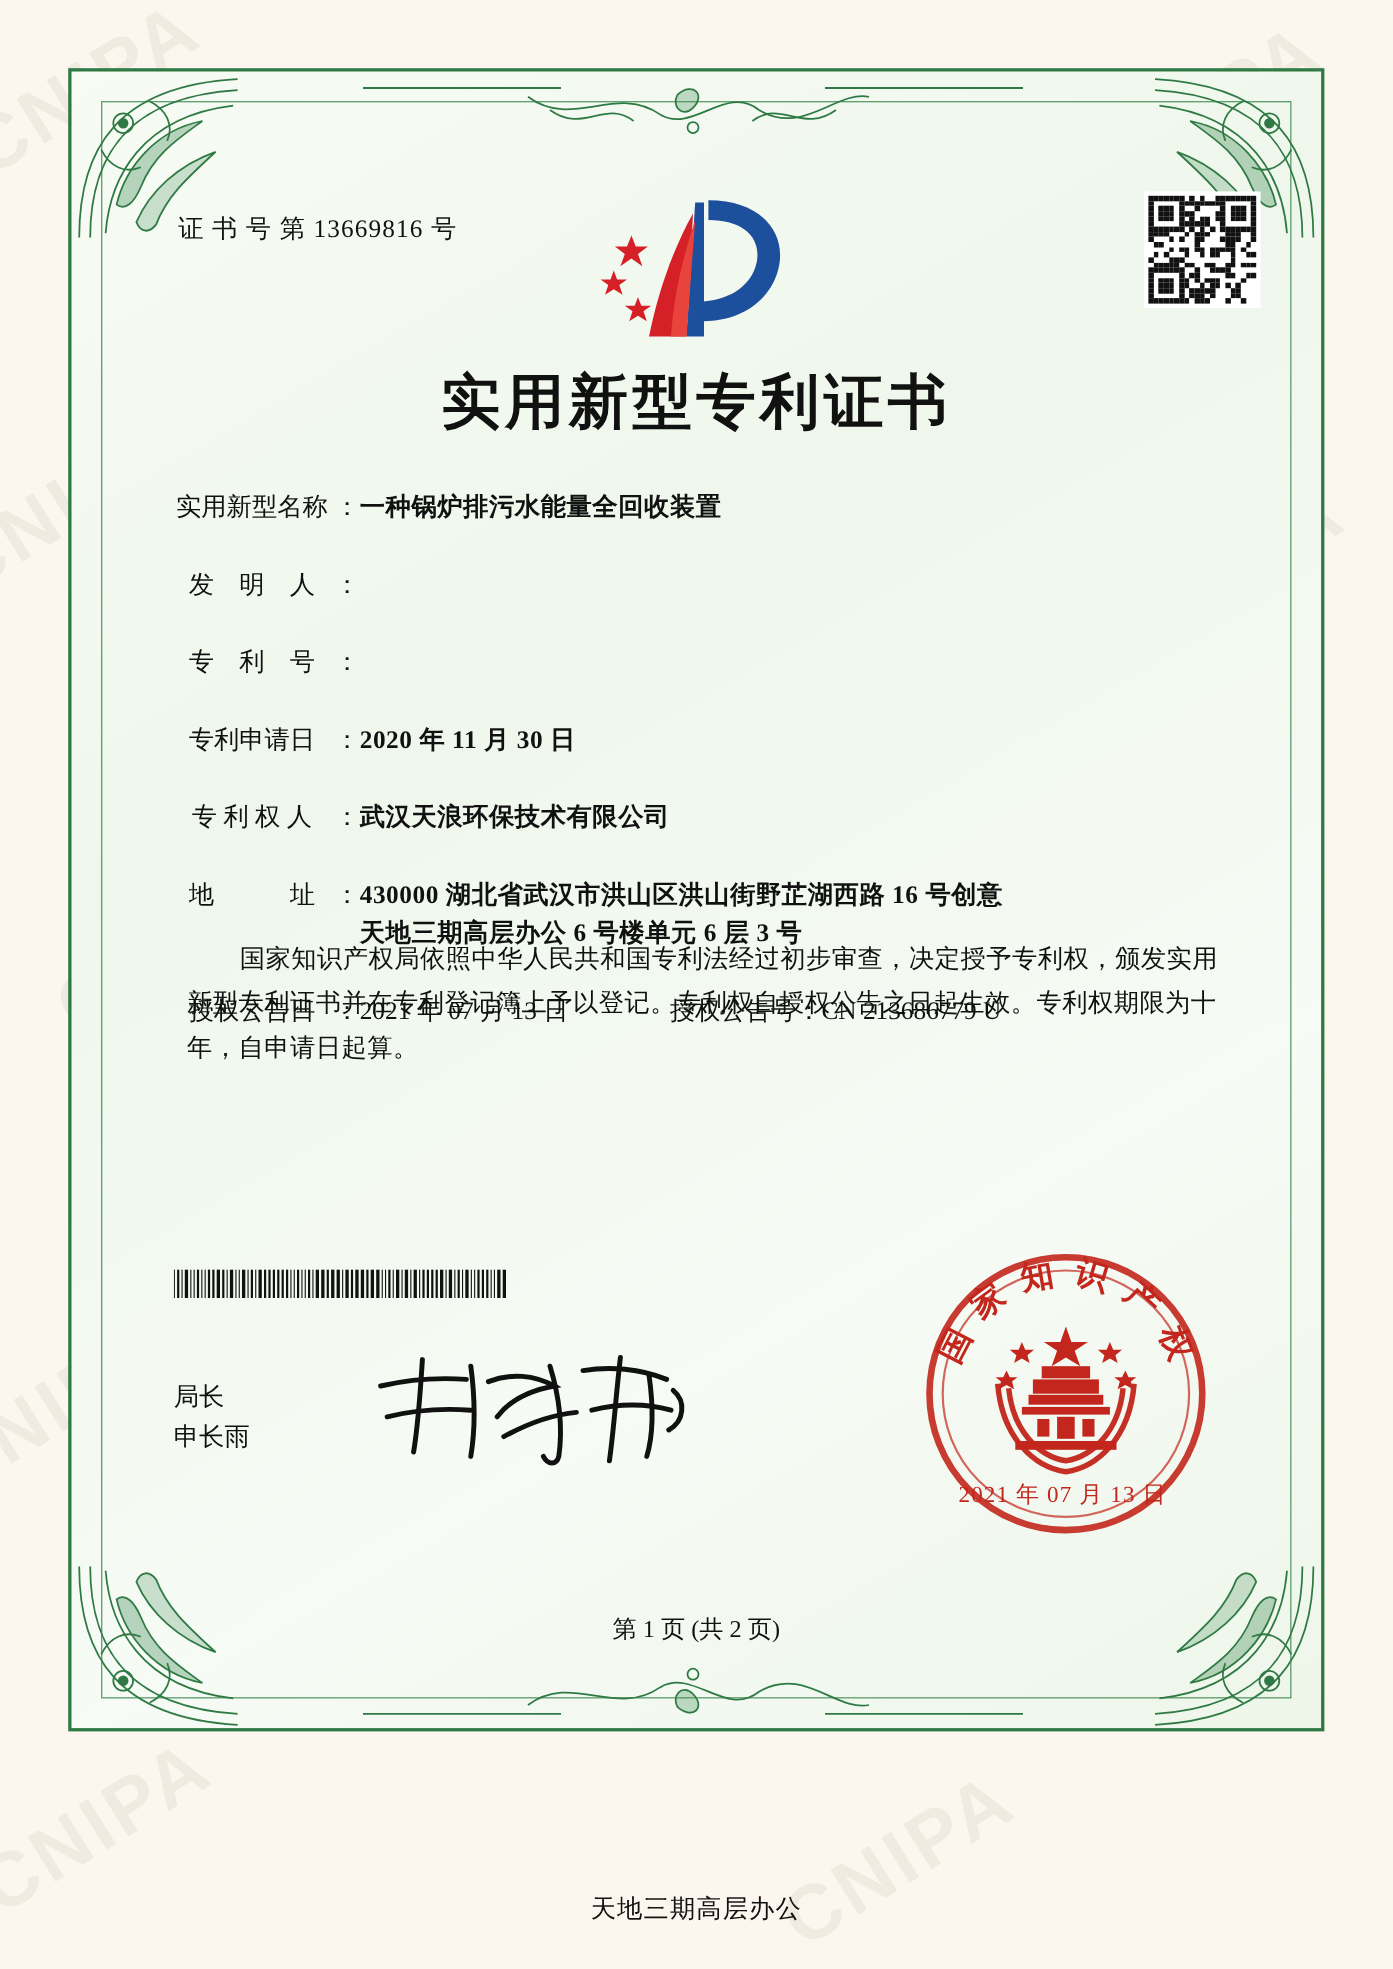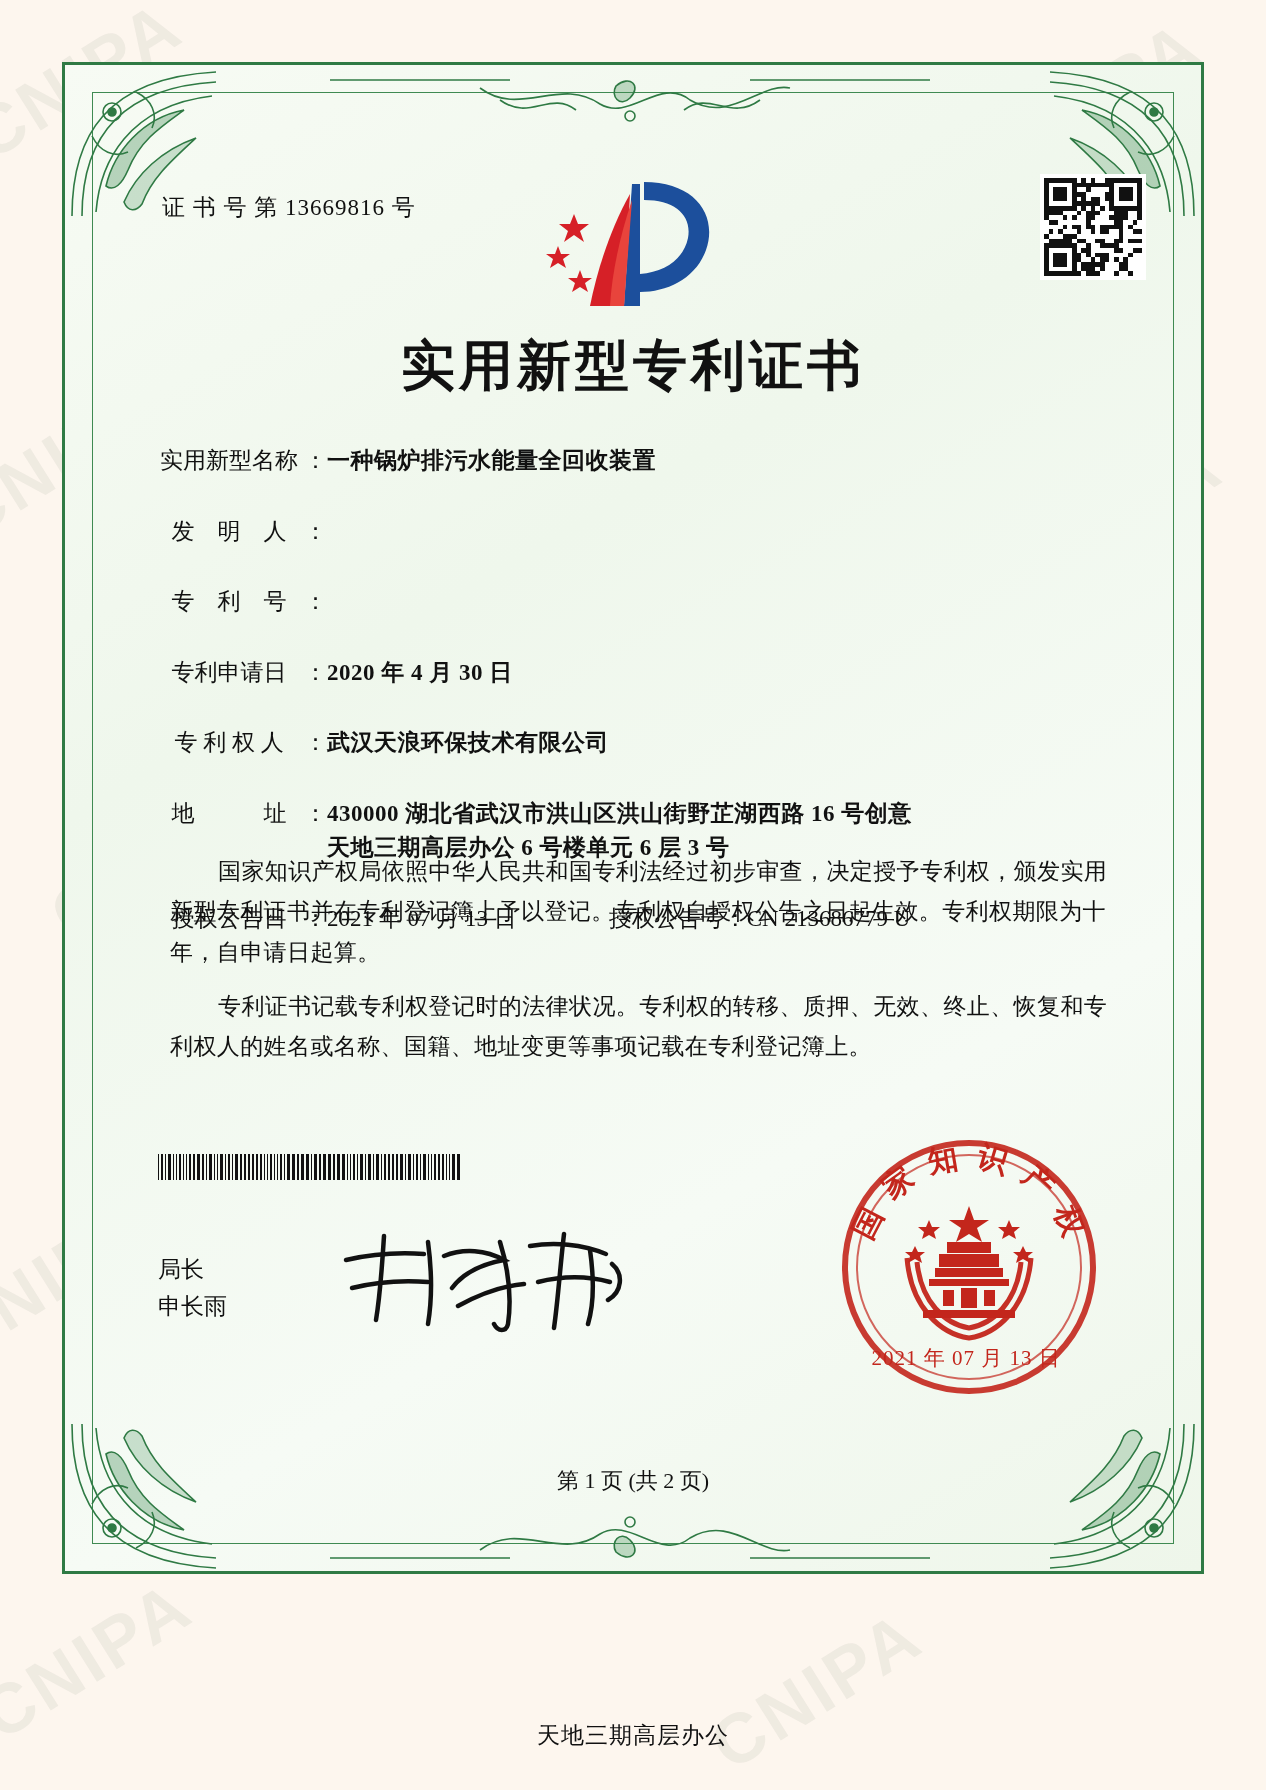--- a/index.html
+++ b/index.html
@@ -864,21 +864,21 @@
       </div>
 
       <div class="field-row">
         <span class="f-label">专　利　号</span>
         <span class="f-colon">：</span>
       </div>
 
       <div class="field-row">
         <span class="f-label">专利申请日</span>
         <span class="f-colon">：</span>
-        <span class="f-value">2020 年 4 月 30 日</span>
+        <span class="f-value">2020 年 11 月 30 日</span>
       </div>
 
       <div class="field-row">
         <span class="f-label">专 利 权 人</span>
         <span class="f-colon">：</span>
         <span class="f-value">武汉天浪环保技术有限公司</span>
       </div>
 
       <div class="field-row">
         <span class="f-label">地　　　址</span>
@@ -898,21 +898,20 @@
         <span class="grp second">
           <span>授权公告号</span>
           <span class="f-colon">：</span>
           <span>CN 213686779 U</span>
         </span>
       </div>
     </div>
 
     <div class="paragraphs">
       <p>国家知识产权局依照中华人民共和国专利法经过初步审查，决定授予专利权，颁发实用新型专利证书并在专利登记簿上予以登记。专利权自授权公告之日起生效。专利权期限为十年，自申请日起算。</p>
-      <p>专利证书记载专利权登记时的法律状况。专利权的转移、质押、无效、终止、恢复和专利权人的姓名或名称、国籍、地址变更等事项记载在专利登记簿上。</p>
     </div>
 
     <div class="barcode" id="barcode">
         <i style="width: 1.5px;"></i>
         <i style="width: 1.5px;"></i>
         <i style="width: 1.5px;"></i>
         <i style="width: 3px;"></i>
         <i style="width: 1.5px;"></i>
         <i style="width: 1.5px;"></i>
         <i style="width: 1.5px;"></i>

